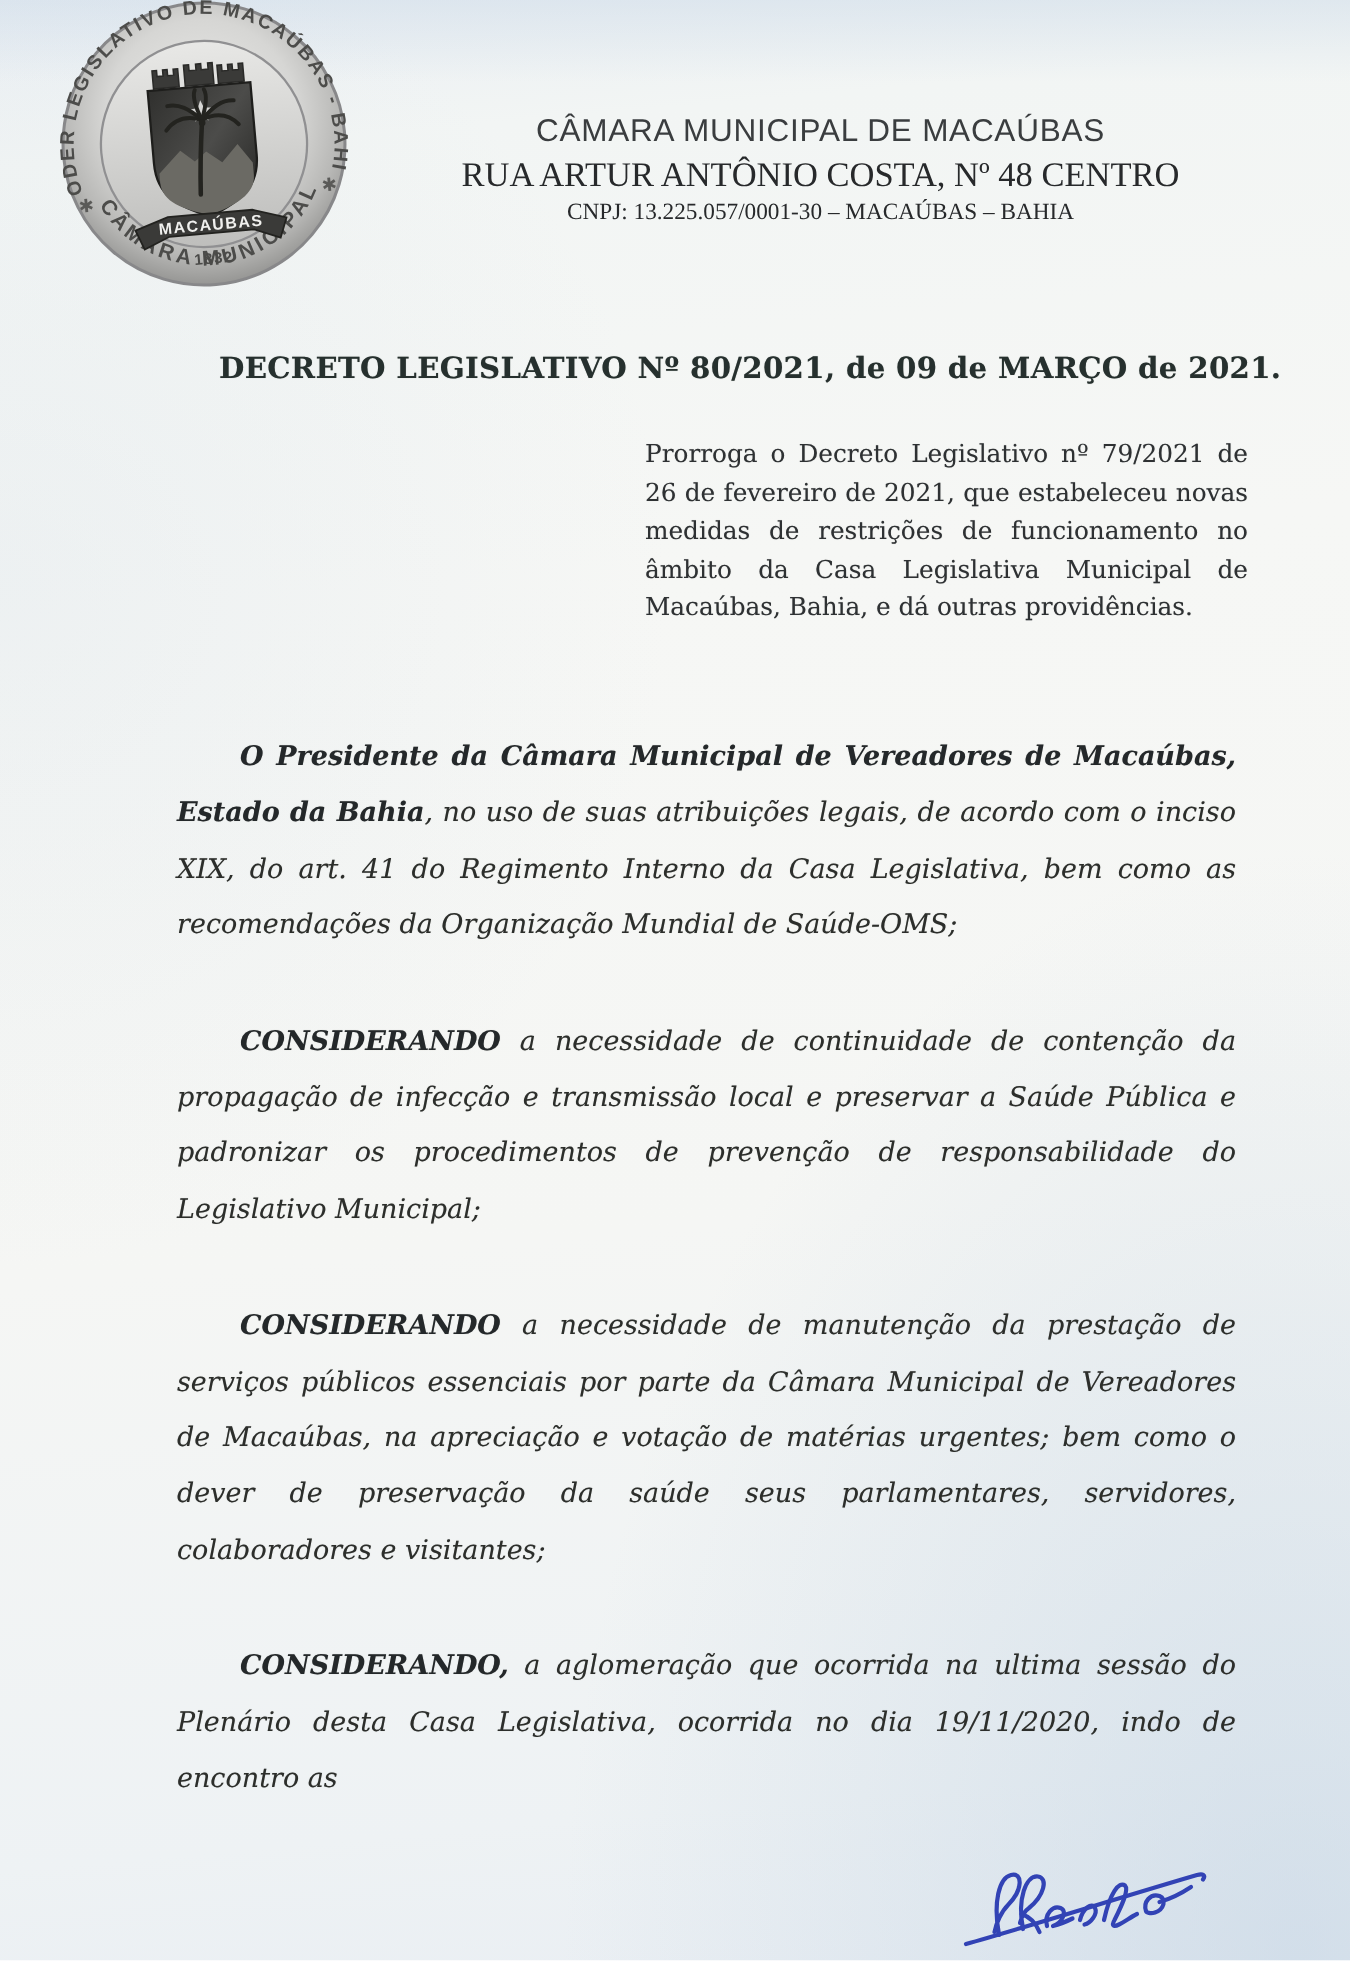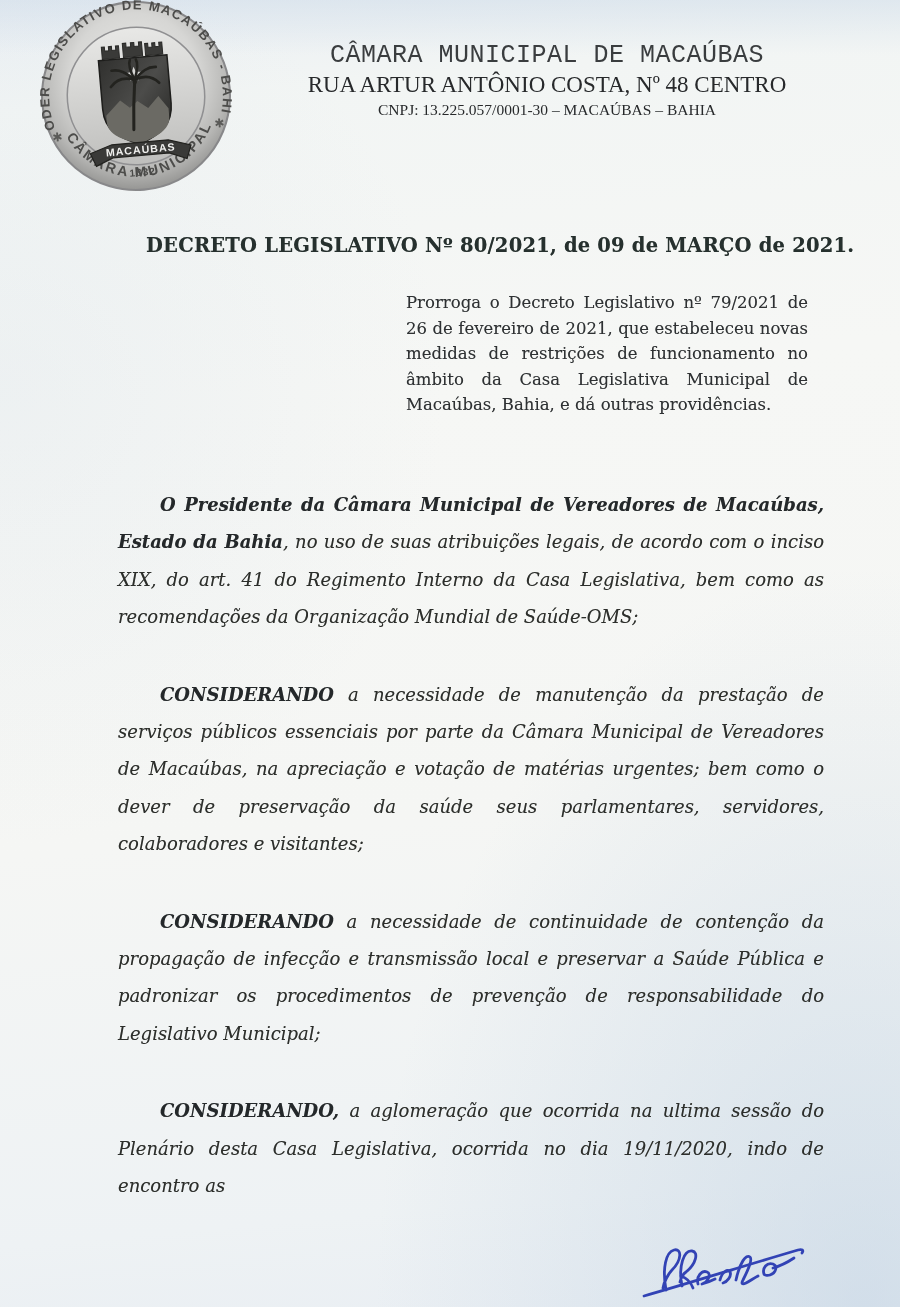--- a/index.html
+++ b/index.html
@@ -12,41 +12,41 @@
       linear-gradient(180deg, rgba(199,215,230,.40) 0px, rgba(199,215,230,0) 55px),
       radial-gradient(ellipse at 96% 100%, rgba(187,206,224,.50), rgba(187,206,224,0) 40%),
       radial-gradient(ellipse at 0% 30%, rgba(210,222,232,.25), rgba(210,222,232,0) 35%),
       linear-gradient(175deg,#e9eef3 0%,#f2f5f4 8%,#f6f7f5 30%,#f5f6f4 62%,#eef2f4 90%,#e9eef3 100%);
   }
   .hdr-text{
     position:absolute;left:252px;top:42px;width:590px;
     text-align:center;color:#2f3234;
   }
   .hdr-org{
-    font-family:Liberation Mono, monospace;
-    font-size:25px;line-height:28px;letter-spacing:.5px;color:#3a3d3f;
+    font-family:Liberation Sans, sans-serif;
+    font-size:21px;line-height:28px;letter-spacing:.5px;color:#3a3d3f;margin-top:32px;
   }
   .hdr-address{
     font-family:"Liberation Serif", serif;
     font-size:23px;line-height:29px;font-weight:normal;color:#27292b;
   }
   .hdr-cnpj{
     font-family:"Liberation Serif", serif;
     font-size:15.5px;line-height:21px;font-weight:normal;color:#27292b;
   }
   .seal{position:absolute;left:28px;top:0px;width:216px;height:192px;}
   .title{
     position:absolute;left:118px;top:234px;width:720px;
     font-size:19.5px;font-weight:bold;color:#26302e;
     letter-spacing:.2px;
     text-shadow:0 0 .5px rgba(40,50,45,.45);
     margin-left:28px;
   }
   .summary{
-    position:absolute;left:406px;top:290px;width:402px;
+    position:absolute;left:430px;top:290px;width:402px;
     font-size:16.5px;line-height:25.6px;
     text-align:justify;color:#2e3133;
     text-shadow:0 0 .5px rgba(45,50,50,.35);
   }
   .bodytext{
     position:absolute;left:118px;top:486px;width:706px;
     color:#2c2e2b;
     text-shadow:0 0 .5px rgba(45,48,44,.35);
   }
   .bodytext p{
@@ -131,22 +131,22 @@
     <div class="hdr-address">RUA ARTUR ANTÔNIO COSTA, Nº 48 CENTRO</div>
     <div class="hdr-cnpj">CNPJ: 13.225.057/0001-30 – MACAÚBAS – BAHIA</div>
   </div>
 
   <div class="title">DECRETO LEGISLATIVO Nº 80/2021, de 09 de MARÇO de 2021.</div>
 
   <div class="summary">Prorroga o Decreto Legislativo nº 79/2021 de 26 de fevereiro de 2021, que estabeleceu novas medidas de restrições de funcionamento no âmbito da Casa Legislativa Municipal de Macaúbas, Bahia, e dá outras providências.</div>
 
   <div class="bodytext">
     <p><span class="lead">O Presidente da Câmara Municipal de Vereadores de Macaúbas, Estado da Bahia</span><span>, no uso de suas atribuições legais, de acordo com o inciso XIX, do art. 41 do Regimento Interno da Casa Legislativa, bem como as recomendações da Organização Mundial de Saúde-OMS;</span></p>
+    <p><span class="lead">CONSIDERANDO</span><span> a necessidade de continuidade de contenção da propagação de infecção e transmissão local e preservar a Saúde Pública e padronizar os procedimentos de prevenção de responsabilidade do Legislativo Municipal;</span></p>
     <p><span class="lead">CONSIDERANDO</span><span> a necessidade de manutenção da prestação de serviços públicos essenciais por parte da Câmara Municipal de Vereadores de Macaúbas, na apreciação e votação de matérias urgentes; bem como o dever de preservação da saúde seus parlamentares, servidores, colaboradores e visitantes;</span></p>
-    <p><span class="lead">CONSIDERANDO</span><span> a necessidade de continuidade de contenção da propagação de infecção e transmissão local e preservar a Saúde Pública e padronizar os procedimentos de prevenção de responsabilidade do Legislativo Municipal;</span></p>
     <p><span class="lead">CONSIDERANDO,</span><span> a aglomeração que ocorrida na ultima sessão do Plenário desta Casa Legislativa, ocorrida no dia 19/11/2020, indo de encontro as</span></p>
   </div>
 
   <div class="signature">
     <svg width="170" height="62" viewBox="0 0 170 62" fill="none" stroke="#3243b5" stroke-width="2.8" stroke-linecap="round" stroke-linejoin="round">
       <path d="M4,58 C40,48 110,26 158,12 C162,11 164,12 162,15"></path>
       <path d="M26,52 C22,30 26,14 34,12 C42,10 42,22 32,32 C28,36 24,44 23,50"></path>
       <path d="M42,48 C38,28 44,12 52,13 C59,14 56,26 46,34 C43,36 41,40 40,44"></path>
       <path d="M41,38 C47,40 51,45 53,50"></path>
       <path d="M58,46 C56,38 62,32 67,34 C72,36 68,44 62,46 C66,45 71,43 75,41"></path>

